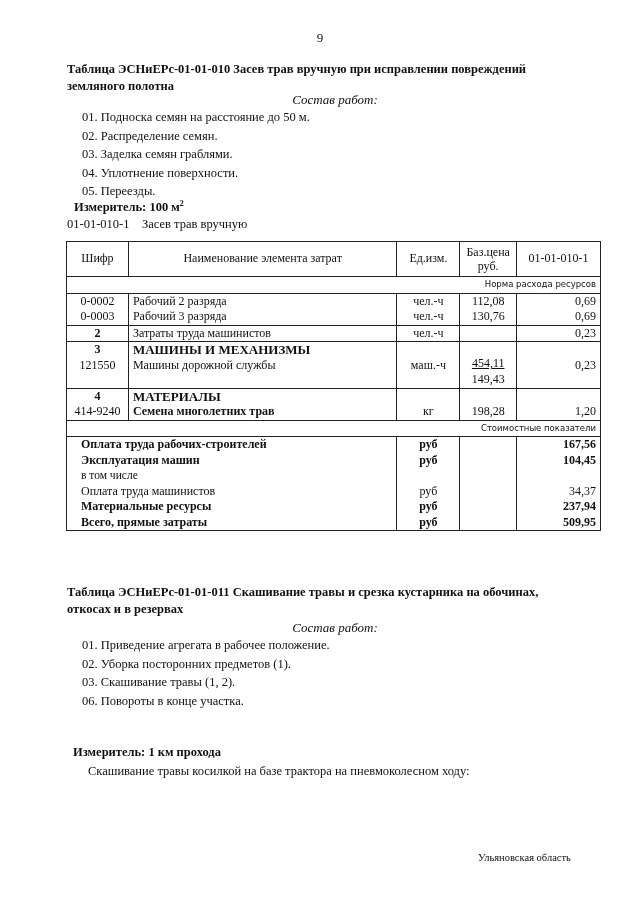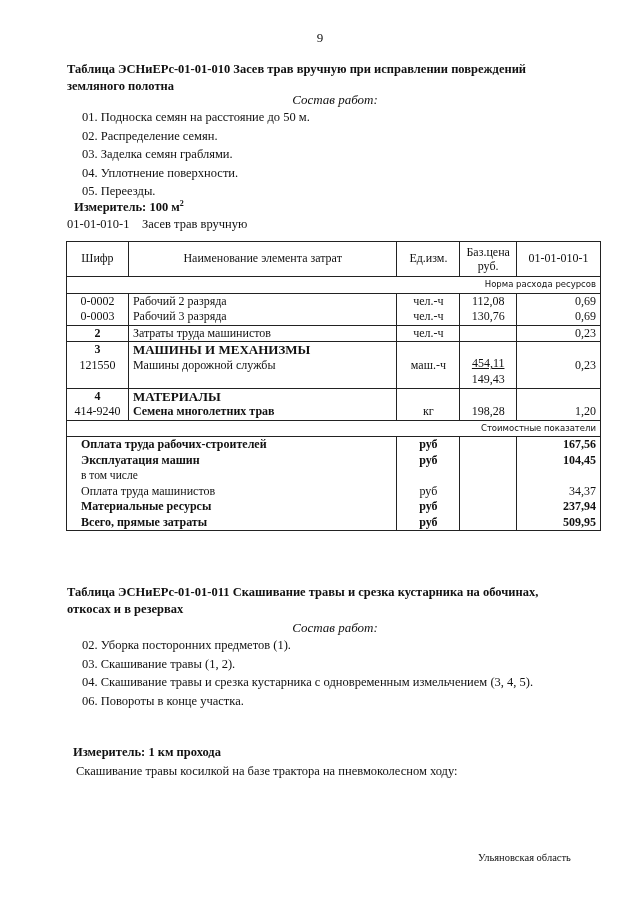--- a/index.html
+++ b/index.html
@@ -152,21 +152,21 @@
     <td class="c-unit b" style="border-top:none;">руб</td>
     <td class="c-price" style="border-top:none;"></td>
     <td class="c-val b" style="border-top:none;padding-left:22px;">509,95</td>
   </tr>
 </tbody>
   </table>
 
 <div class="tbl-title" style="top:584px; width:510px;">Таблица  ЭСНиЕРс-01-01-011  Скашивание травы  и срезка кустарника на обочинах, откосах и в резервах</div>
 <div class="sostav" style="top:620px;">Состав работ:</div>
 <ul class="work-list" style="top:636px; left:82px;">
+  <li>01. Приведение агрегата в рабочее положение.</li>
   <li>02. Уборка посторонних предметов (1).</li>
   <li>03. Скашивание травы (1, 2).</li>
-  <li>04. Скашивание травы и срезка кустарника с одновременным измельчением (3, 4, 5).</li>
   <li>06. Повороты в конце участка.</li>
 </ul>
 <div class="meter" style="top:745px; left:73px;">Измеритель: 1 км прохода</div>
-<div class="code-line" style="top:764px; left:76px;">Скашивание травы косилкой на базе трактора на пневмоколесном ходу:</div>
+<div class="code-line" style="top:764px; left:88px;">Скашивание травы косилкой на базе трактора на пневмоколесном ходу:</div>
 
 <div class="footer">Ульяновская область</div>
 
 </body></html>

